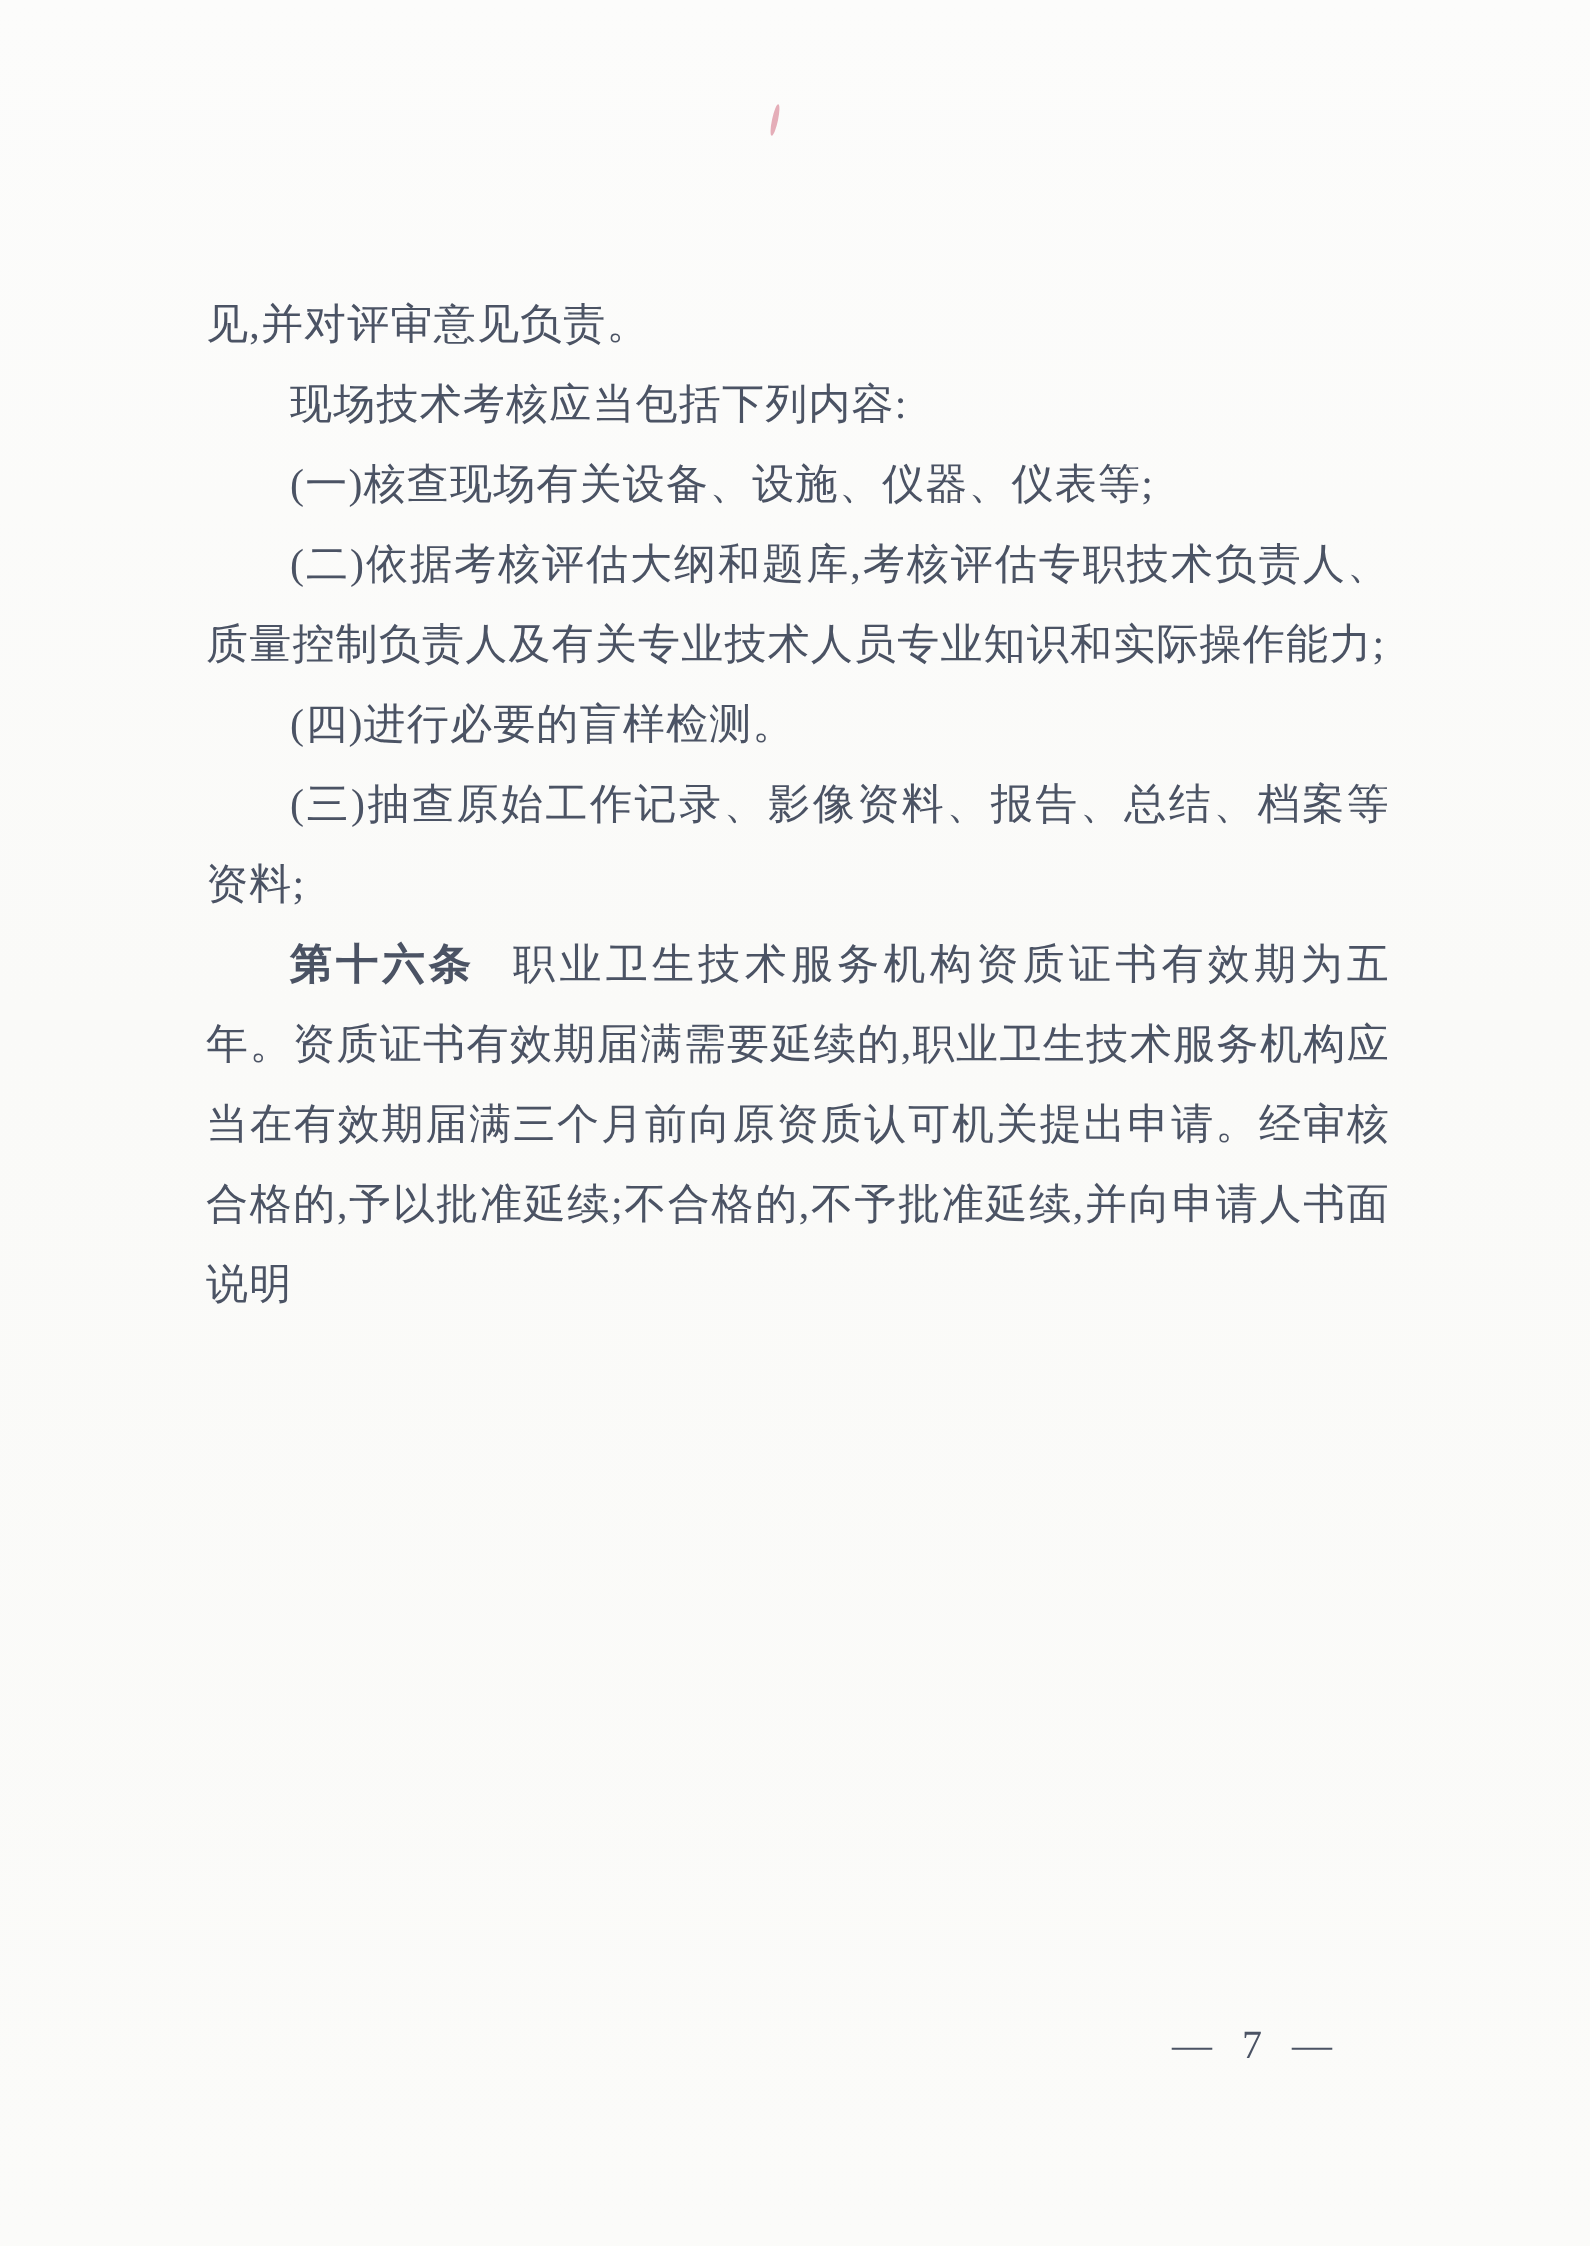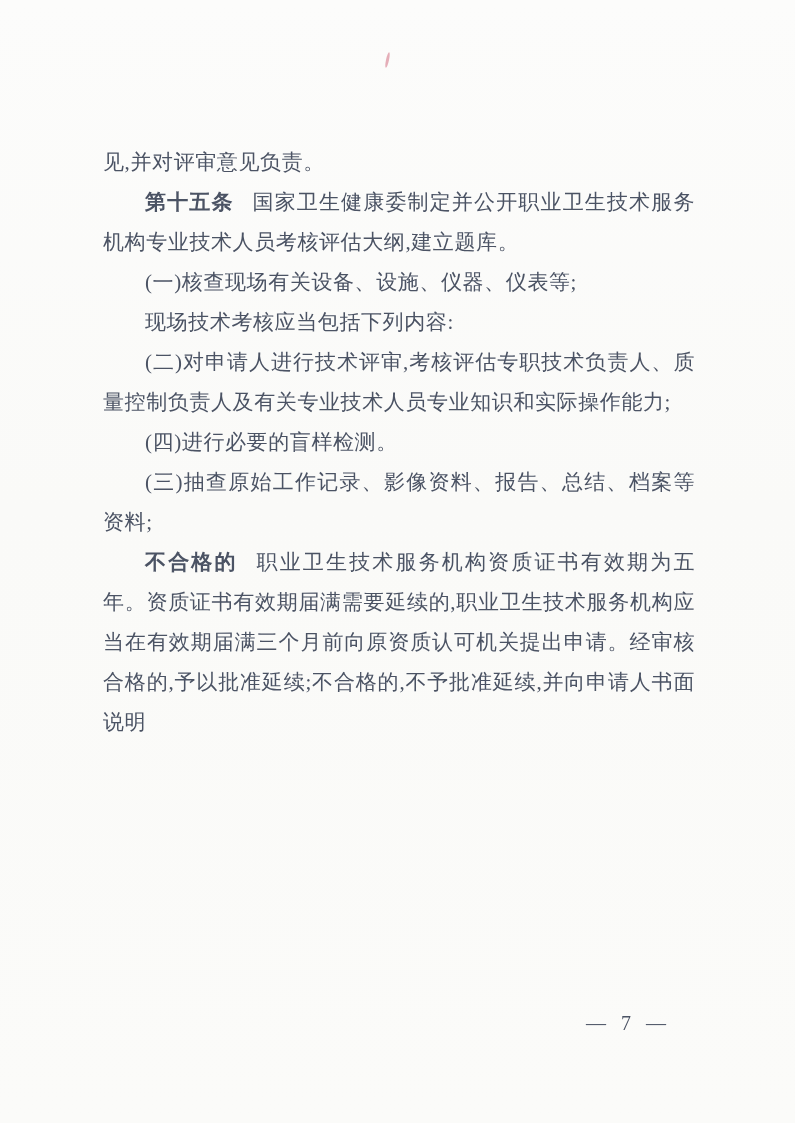--- a/index.html
+++ b/index.html
@@ -64,33 +64,32 @@
 <body>
 
 <div class="page">
 
   <div class="artifact"></div>
 
   <div class="content">
     <p class="no-indent"><span>见,并对评审意见负责。</span></p>
 
 
-    <p><span class="lead">第十五条</span><span>国家卫生健康委制定并公开职业卫生技术服务机构专业技术人员考核评估大纲,建立题库。</span></p>
 
 
 
+    <p><span>现场技术考核应当包括下列内容:</span></p>
+
     <p><span>(一)核查现场有关设备、设施、仪器、仪表等;</span></p>
 
-    <p><span>现场技术考核应当包括下列内容:</span></p>
-
-    <p><span>(二)对申请人进行技术评审,考核评估专职技术负责人、质量控制负责人及有关专业技术人员专业知识和实际操作能力;</span></p>
+    <p><span>(二)依据考核评估大纲和题库,考核评估专职技术负责人、质量控制负责人及有关专业技术人员专业知识和实际操作能力;</span></p>
 
     <p><span>(四)进行必要的盲样检测。</span></p>
 
     <p><span>(三)抽查原始工作记录、影像资料、报告、总结、档案等资料;</span></p>
 
 
-    <p><span class="lead">不合格的</span><span>职业卫生技术服务机构资质证书有效期为五年。资质证书有效期届满需要延续的,职业卫生技术服务机构应当在有效期届满三个月前向原资质认可机关提出申请。经审核合格的,予以批准延续;不合格的,不予批准延续,并向申请人书面说明</span></p>
+    <p><span class="lead">第十六条</span><span>职业卫生技术服务机构资质证书有效期为五年。资质证书有效期届满需要延续的,职业卫生技术服务机构应当在有效期届满三个月前向原资质认可机关提出申请。经审核合格的,予以批准延续;不合格的,不予批准延续,并向申请人书面说明</span></p>
   </div>
 
   <div class="page-num">— 7 —</div>
 
 </div>
 
 </body></html>

